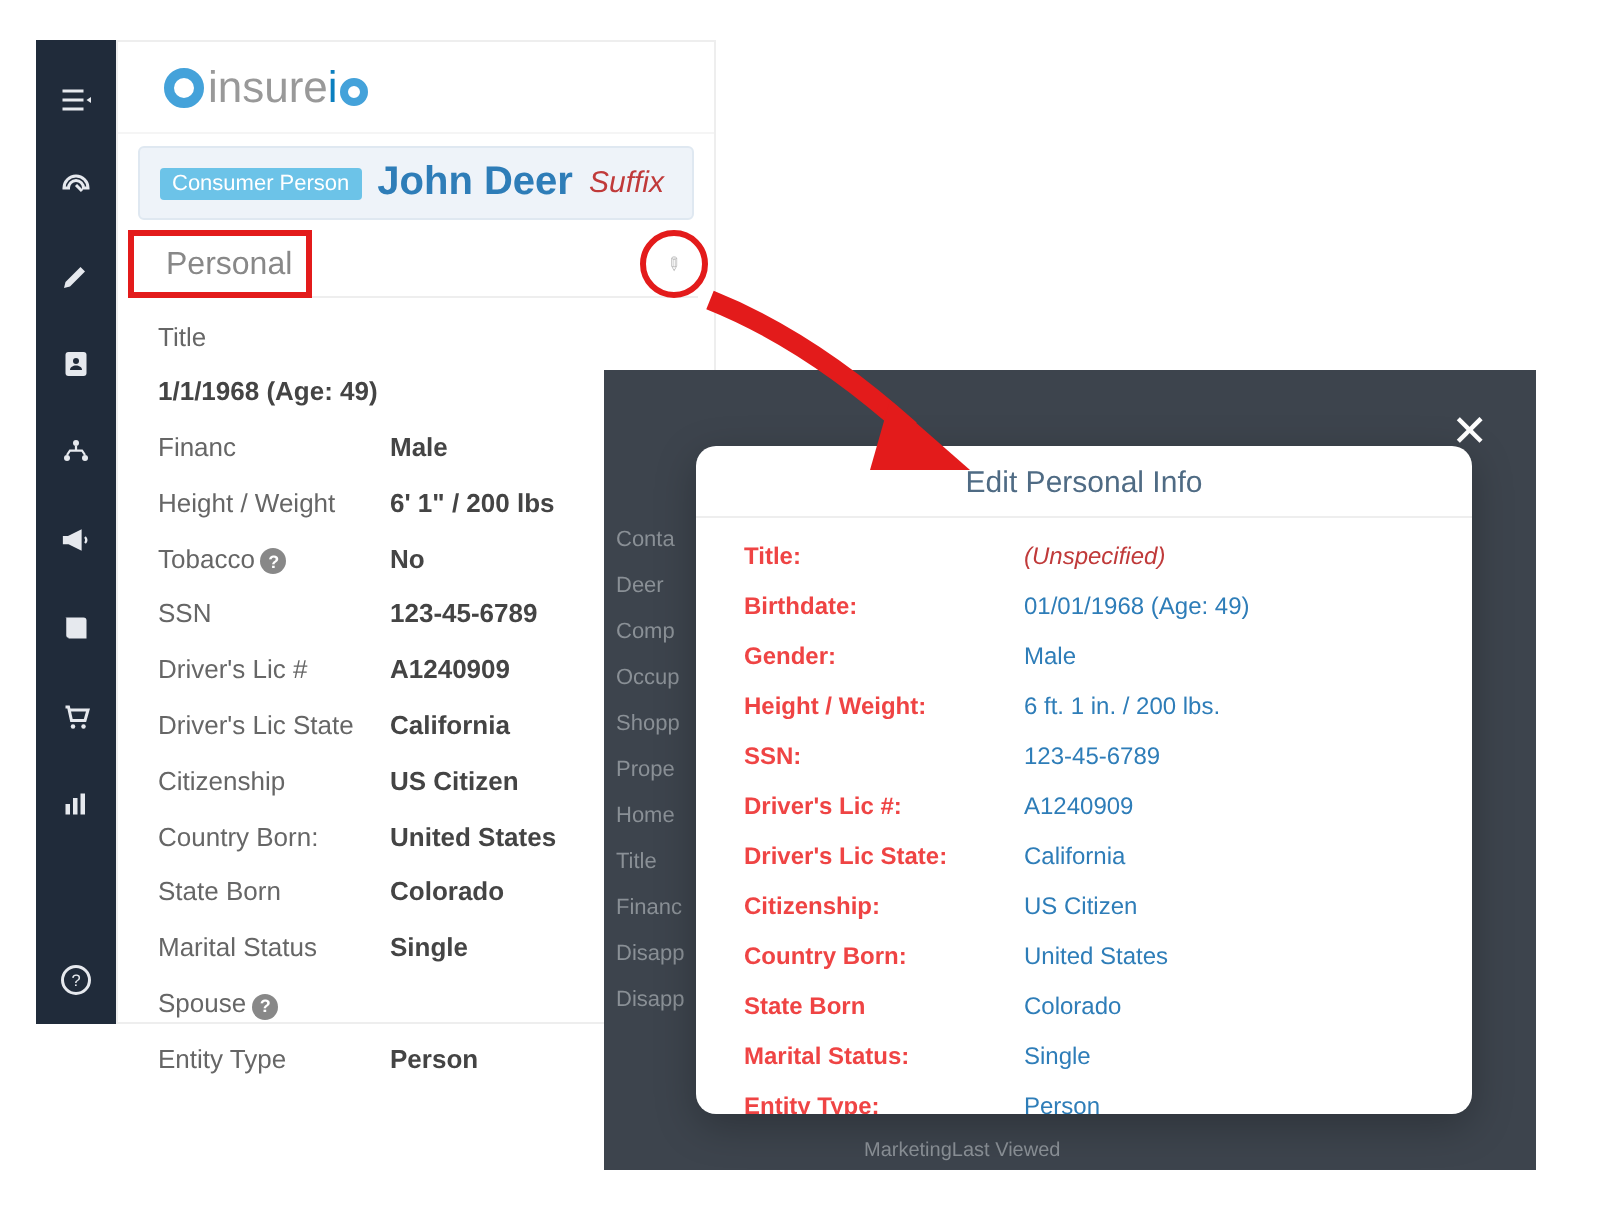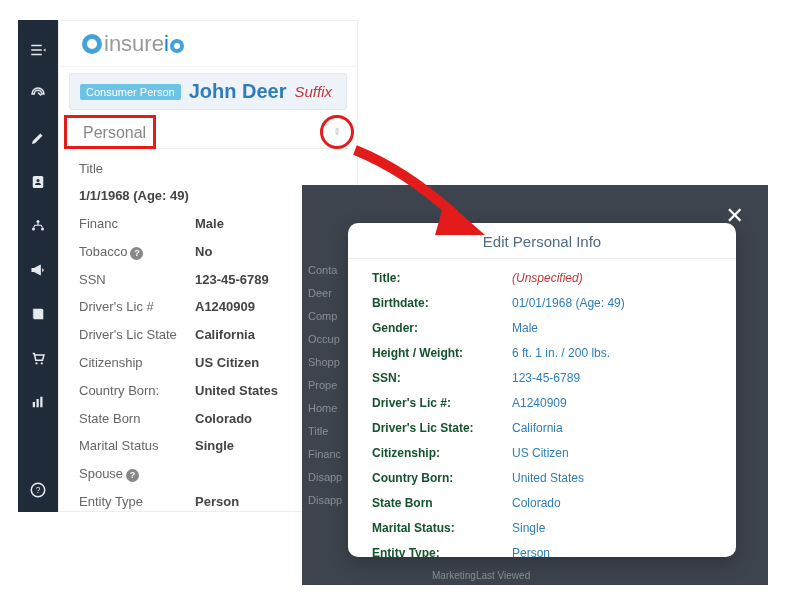--- a/index.html
+++ b/index.html
@@ -181,21 +181,21 @@
   }
   .modal-body {
     padding: 6px 24px 8px 24px;
     display: flex; flex-direction: column;
   }
   .mrow {
     display: flex;
     font-size: 12px;
     padding: 5.5px 0;
   }
-  .mlabel { width: 140px; font-weight: 700; color: #14532d; }
+  .mlabel { width: 140px; font-weight: 700; color: #ef4444; }
   .mvalue { color: #2e7db8; cursor: pointer; }
   .mvalue.unspec { color: #c03a3a; font-style: italic; }
 
   
   .arrow-svg {
     position: absolute;
     left: 345px; top: 140px;
     width: 160px; height: 120px;
     pointer-events: none;
   }
@@ -294,20 +294,24 @@
   <div class="field-row">
       <span class="field-label">Title</span>
       <span class="field-value"></span>
     </div>
   <div class="field-row">
       <span class="field-value">1/1/1968 (Age: 49)</span>
     </div>
   <div class="field-row">
       <span class="field-label">Financ</span>
       <span class="field-value">Male</span>
+    </div>
+  <div class="field-row">
+      <span class="field-label">Height / Weight</span>
+      <span class="field-value">6' 1" / 200 lbs</span>
     </div>
   <div class="field-row">
       <span class="field-label"><span>Tobacco</span><span class="help-q">?</span></span>
       <span class="field-value">No</span>
     </div>
   <div class="field-row">
       <span class="field-label">SSN</span>
       <span class="field-value">123-45-6789</span>
     </div>
   <div class="field-row">

